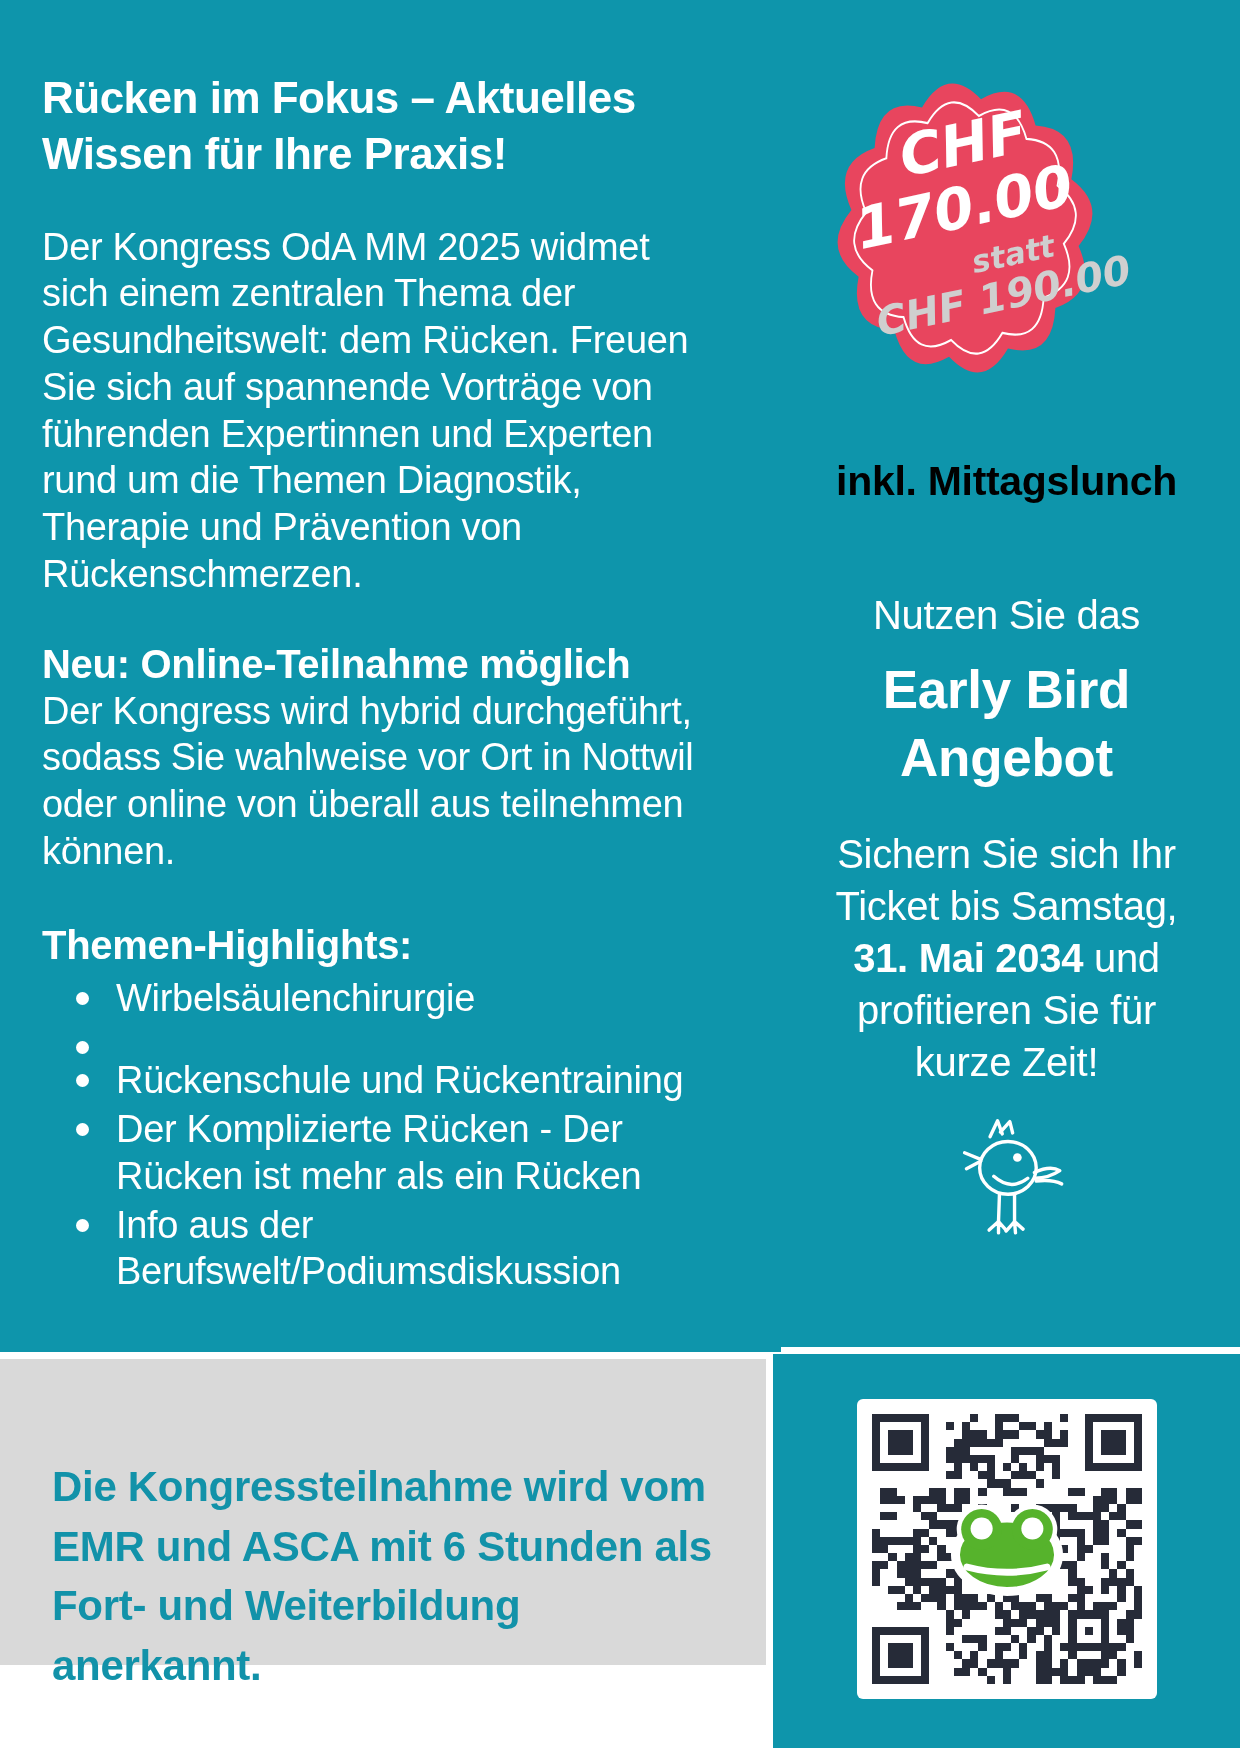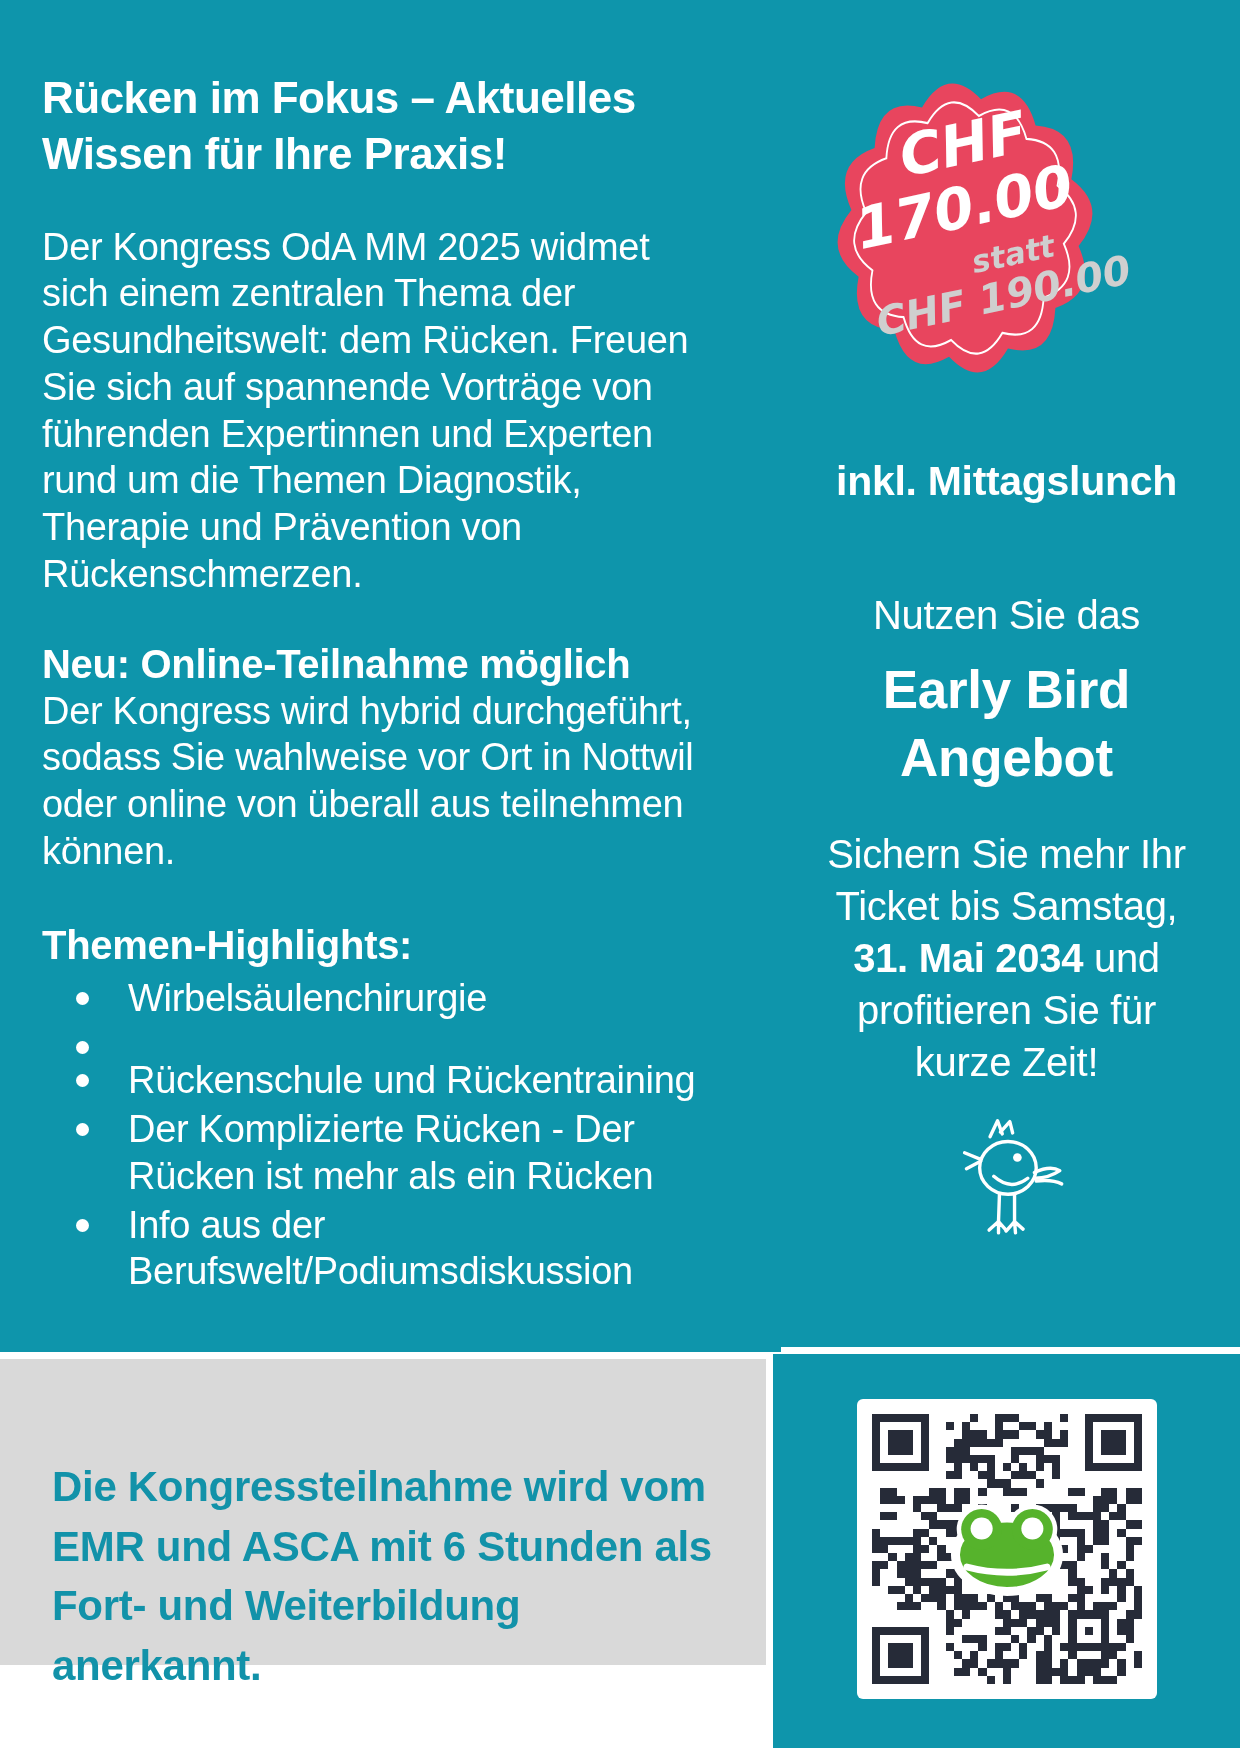--- a/index.html
+++ b/index.html
@@ -18,36 +18,36 @@
   .pre{white-space:pre-line;}
 
   
   .title{color:#fff;font-weight:bold;font-size:44px;line-height:1.27;letter-spacing:-0.5px;}
   .intro{color:#fff;font-size:38px;line-height:1.23;letter-spacing:-0.3px;margin-top:42px;}
   .neu-block{margin-top:42px;}
   .neu-heading{color:#fff;font-weight:bold;font-size:40px;line-height:1.2;letter-spacing:-0.3px;}
   .neu-lines{color:#fff;font-size:38px;line-height:1.23;letter-spacing:-0.3px;}
   .hl-heading{color:#fff;font-weight:bold;font-size:40px;line-height:1.2;letter-spacing:-0.3px;margin-top:46px;}
   .hl-list{margin-top:6px;}
-  .bullet{display:flex;align-items:flex-start;margin-top:3px;gap:12px;}
+  .bullet{display:flex;align-items:flex-start;margin-top:3px;}
   .bullet-dot{flex:0 0 auto;width:13px;height:13px;border-radius:50%;background:#fff;margin:17px 0 0 34px;}
   .bullet-text{color:#fff;font-size:38px;line-height:1.22;letter-spacing:-0.3px;margin-left:27px;}
 
   
   .badge-wrap{position:absolute;left:42px;top:58px;width:300px;height:340px;}
   .badge-svg{position:absolute;left:0;top:0;width:300px;height:340px;}
   .badge-text{position:absolute;left:0;top:58px;width:300px;transform:rotate(-12deg);
     font-style:italic;font-weight:bold;font-family:"DejaVu Sans","Liberation Sans",sans-serif;}
   .badge-chf{color:#fff;font-size:57px;line-height:1.05;transform:translateX(14px);}
   .badge-amount{color:#fff;font-size:57px;line-height:1.12;transform:translateX(2px);}
   .badge-statt{color:#cfcfcf;font-size:31px;line-height:1.1;margin-top:6px;transform:translateX(40px);}
   .badge-old{color:#cfcfcf;font-size:40px;line-height:1.1;transform:translateX(22px);white-space:nowrap;}
 
   
-  .lunch{margin-top:458px;color:#ffffff;font-weight:bold;font-size:41px;letter-spacing:-0.3px;}
+  .lunch{margin-top:458px;color:#000000;font-weight:bold;font-size:41px;letter-spacing:-0.3px;}
   .nutzen{margin-top:88px;color:#fff;font-size:40px;letter-spacing:-0.3px;}
   .offer{margin-top:18px;color:#ffffff;font-weight:bold;font-size:53px;line-height:1.28;letter-spacing:-0.3px;}
   .ticket{margin-top:36px;color:#fff;font-size:40px;line-height:1.3;letter-spacing:-0.3px;}
   .ticket b{font-weight:bold;}
   .bird{margin-top:26px;}
 
   
   .qr-box{position:absolute;left:84px;top:45px;width:300px;height:300px;background:#fff;border-radius:6px;}
   .qr-box svg{position:absolute;left:15px;top:15px;width:270px;height:270px;}
 
@@ -114,21 +114,21 @@
       <div class="badge-amount">170.00</div>
       <div class="badge-statt">statt</div>
       <div class="badge-old">CHF 190.00</div>
     </div>
   </div>
 
   <div class="lunch">inkl. Mittagslunch</div>
   <div class="nutzen">Nutzen Sie das</div>
   <div class="offer pre">Early Bird
 Angebot</div>
-  <div class="ticket pre"><span>Sichern Sie mehr Ihr
+  <div class="ticket pre"><span>Sichern Sie sich Ihr
 Ticket bis Samstag,
 </span><b>31. Mai 2034</b><span> und
 profitieren Sie für
 kurze Zeit!</span></div>
 
   <svg class="bird" width="132" height="136" viewBox="0 0 140 140">
     <g fill="none" stroke="#ffffff" stroke-width="3.6" stroke-linecap="round" stroke-linejoin="round">
       <path d="M52,22 L60,5 L65,19"></path>
       <path d="M63,17 L73,6 L76,18"></path>
       <ellipse cx="71" cy="55" rx="30" ry="28"></ellipse>

